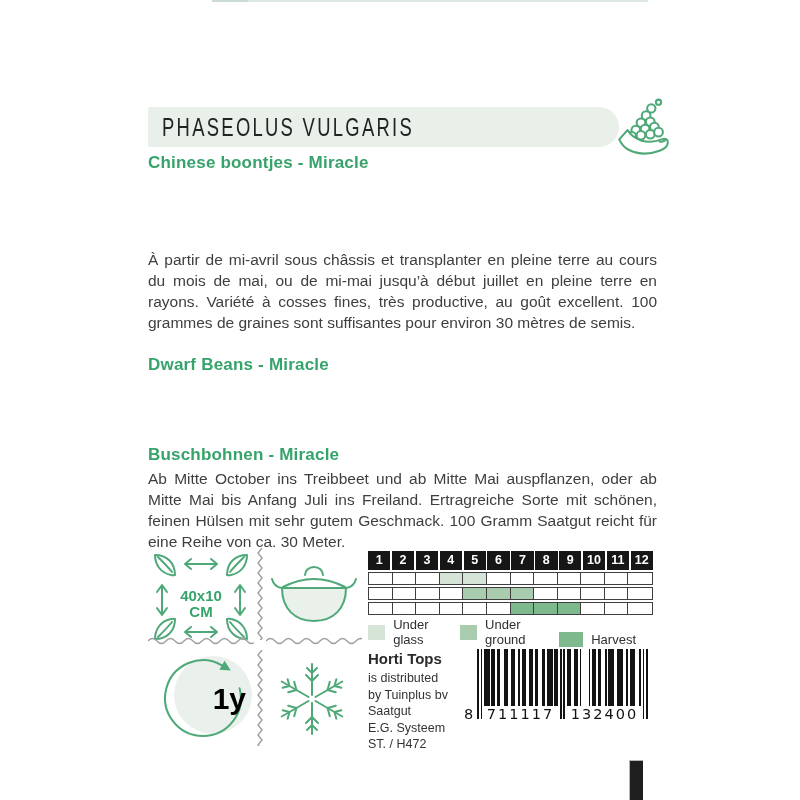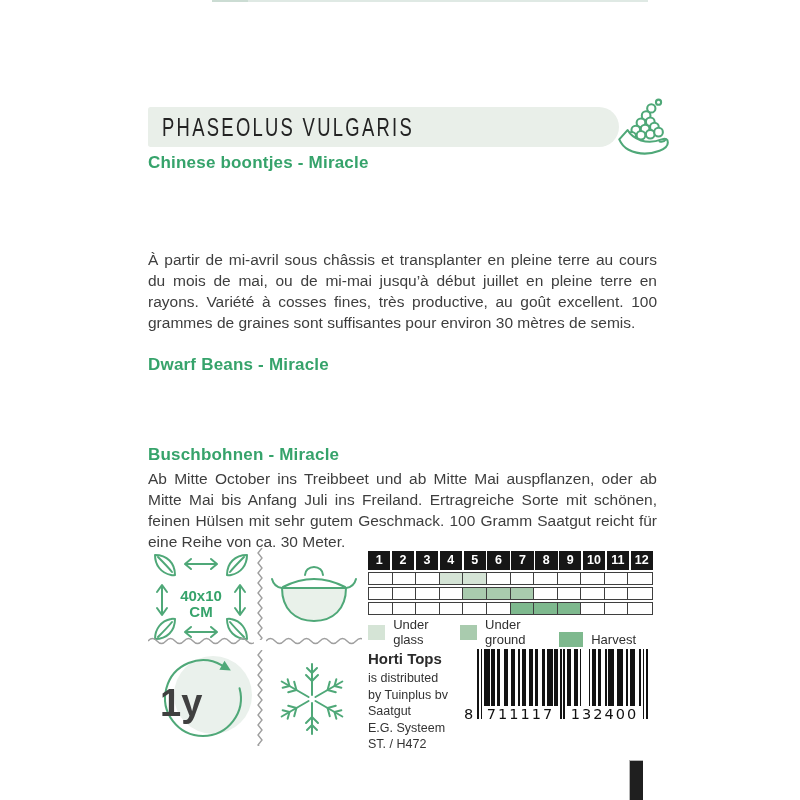--- a/index.html
+++ b/index.html
@@ -24,21 +24,21 @@
   
   .section{left:148px;width:509px;}
   .sec-h{color:#36a36b;font-weight:bold;font-size:17px;margin:0 0 3px 0;letter-spacing:.2px;}
   .sec-b{font-size:15.5px;line-height:21px;text-align:justify;margin:0;}
   .s1{top:153px;} .s2{top:249px;} .s3{top:355px;} .s4{top:445px;}
   
   .spacing-box{left:148px;top:548px;}
   .pot-box{left:268px;top:548px;}
   .oneyear-box{left:160px;top:653px;width:86px;height:88px;}
   .oneyear-bg{left:174px;top:656px;width:78px;height:78px;border-radius:50%;background:#eaf1ec;}
-  .oneyear-label{left:160px;top:682px;width:86px;text-align:left;font-size:38px;font-weight:bold;color:#404040;}
+  .oneyear-label{left:160px;top:682px;width:86px;text-align:right;font-size:30px;font-weight:bold;color:#000000;}
   .snow-box{left:272px;top:658px;}
   .deco{stroke:#9f9f9f;stroke-width:1.4;fill:none;}
   .wave1{left:148px;top:637px;} .wave2{left:266px;top:637px;}
   .zig1{left:255px;top:548px;} .zig2{left:255px;top:650px;}
   
   .calendar{left:368px;top:551px;width:285px;}
   .cal-header{display:grid;grid-template-columns:repeat(12,1fr);gap:1.5px;}
   .cal-h-cell{background:#161616;color:#fff;font-weight:bold;font-size:12.5px;line-height:19px;text-align:center;}
   .cal-row{display:grid;grid-template-columns:repeat(12,1fr);border:1px solid #3f3f3f;margin-top:1.5px;height:11.5px;background:#fff;}
   .cal-cell{border-right:1px solid #3f3f3f;}

